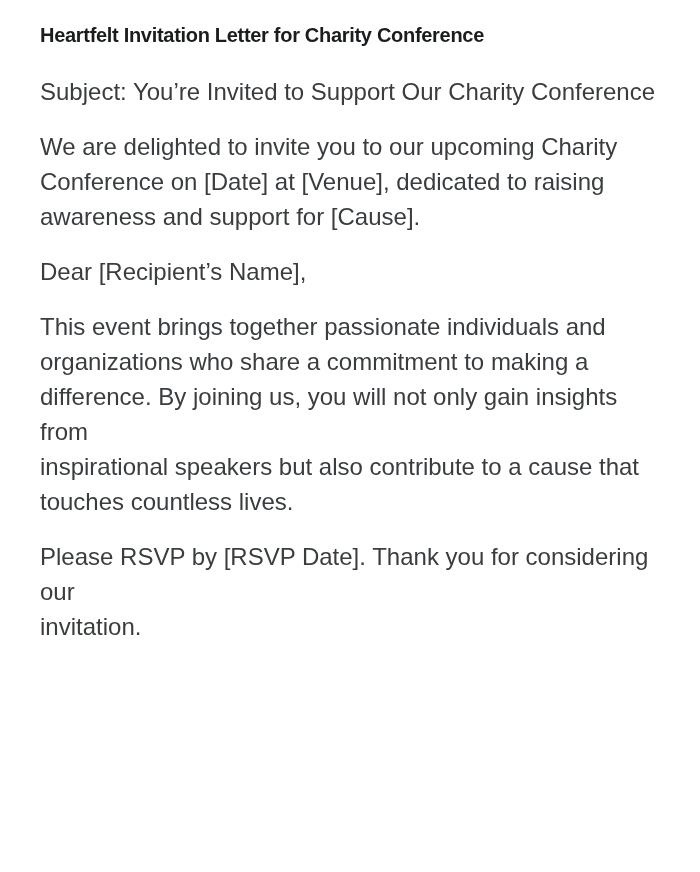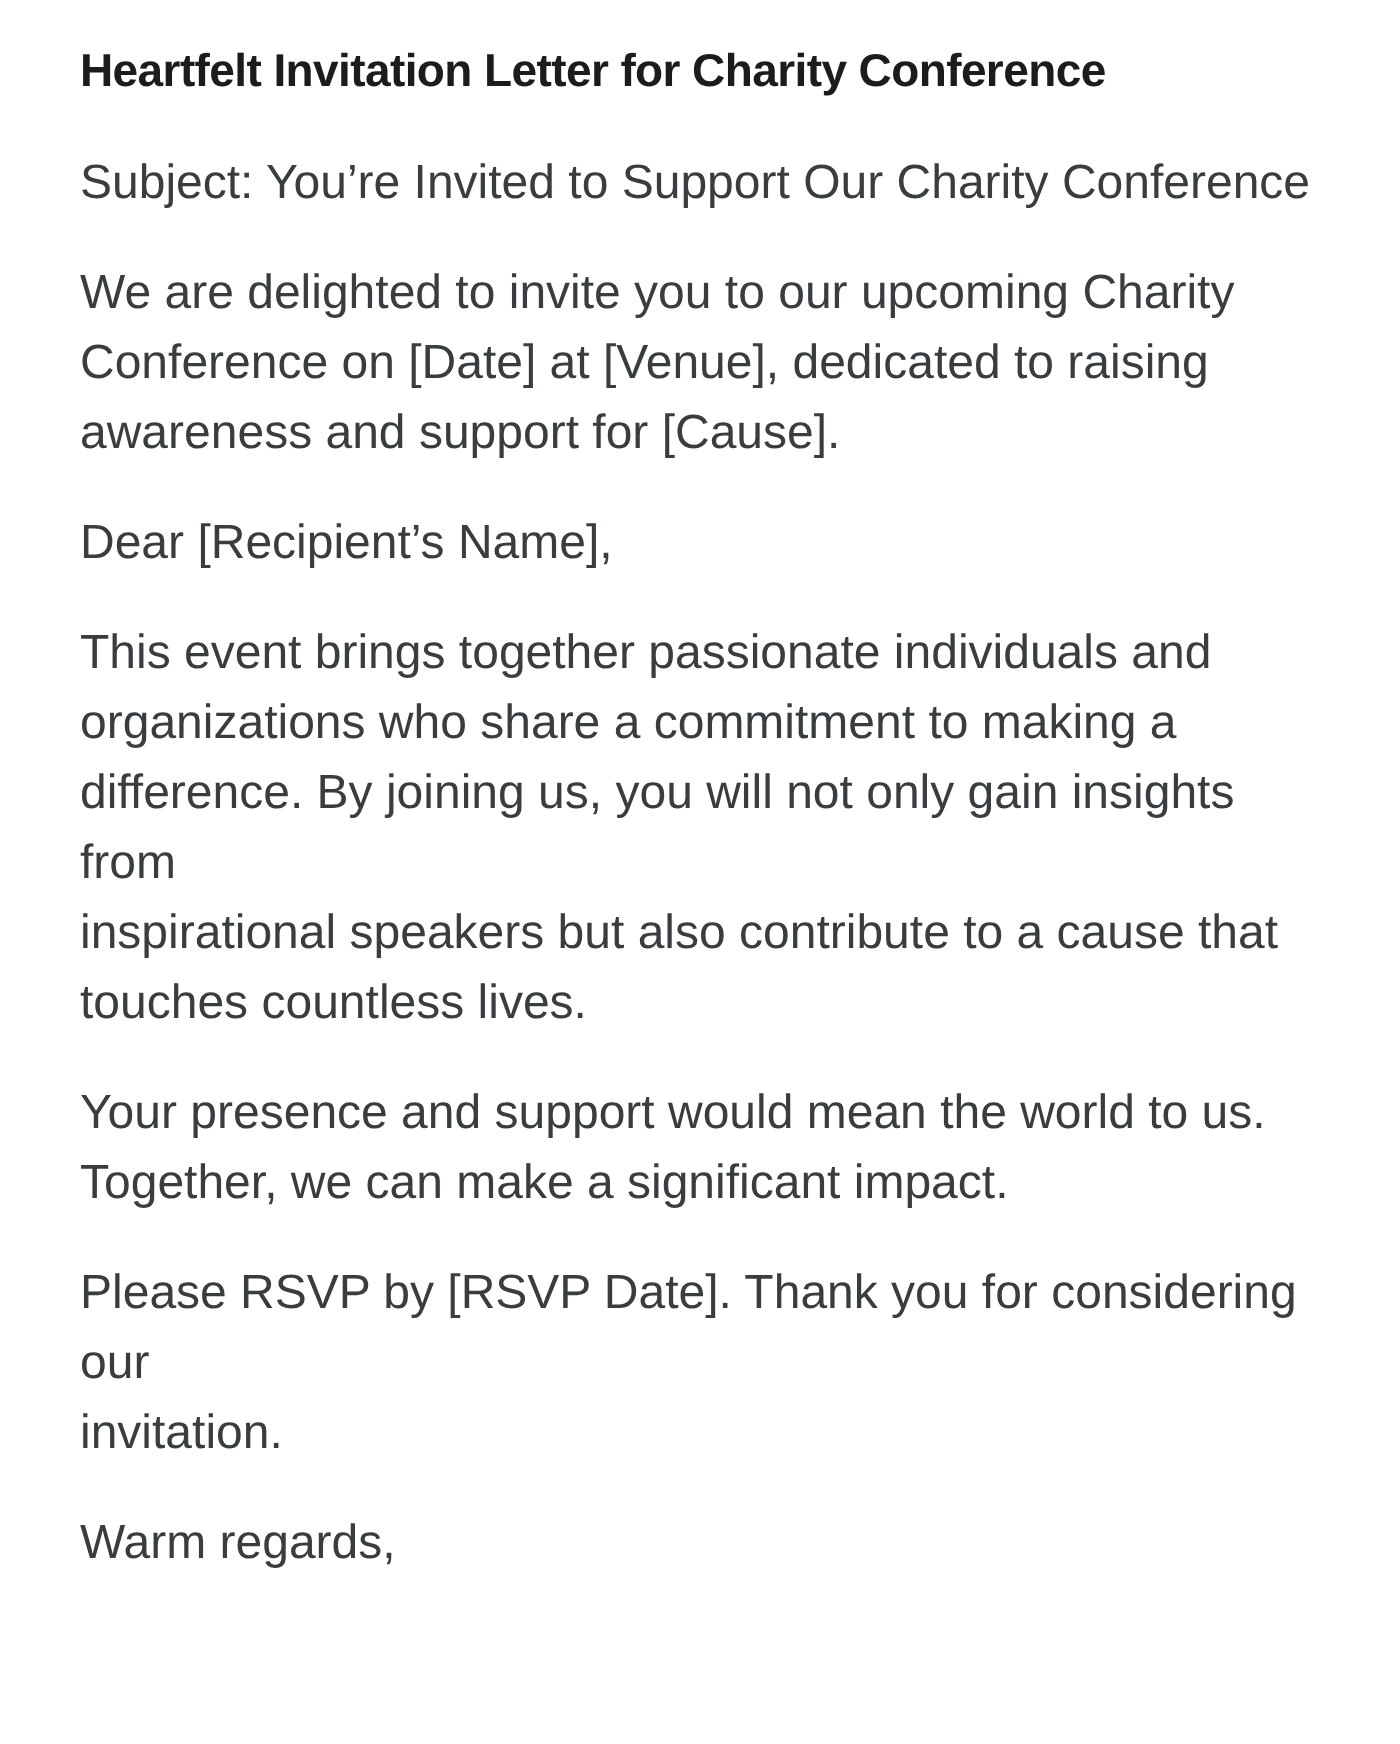--- a/index.html
+++ b/index.html
@@ -13,21 +13,21 @@
     font-family: "Liberation Sans", "DejaVu Sans", sans-serif;
   }
   .page {
     width: 700px;
     height: 872px;
     background: var(--page-bg);
     padding: 18px 40px 0 40px;
     overflow: hidden;
   }
   .doc-title {
-    font-size: 23px;
+    font-size: 20px;
     font-weight: 700;
     color: var(--title-color);
     letter-spacing: -0.3px;
     line-height: 34px;
     white-space: nowrap;
     margin: 0 0 22px 0;
   }
   .doc-paragraph {
     font-size: 24px;
     line-height: 35px;
@@ -46,18 +46,15 @@
   <p class="doc-paragraph">Subject: You’re Invited to Support Our Charity Conference</p>
   <p class="doc-paragraph">We are delighted to invite you to our upcoming Charity
 Conference on [Date] at [Venue], dedicated to raising
 awareness and support for [Cause].</p>
   <p class="doc-paragraph">Dear [Recipient’s Name],</p>
   <p class="doc-paragraph">This event brings together passionate individuals and
 organizations who share a commitment to making a
 difference. By joining us, you will not only gain insights from
 inspirational speakers but also contribute to a cause that
 touches countless lives.</p>
-  <p class="doc-paragraph">Your presence and support would mean the world to us.
-Together, we can make a significant impact.</p>
   <p class="doc-paragraph">Please RSVP by [RSVP Date]. Thank you for considering our
 invitation.</p>
-  <p class="doc-paragraph">Warm regards,</p>
 </div>
 
 </body></html>

